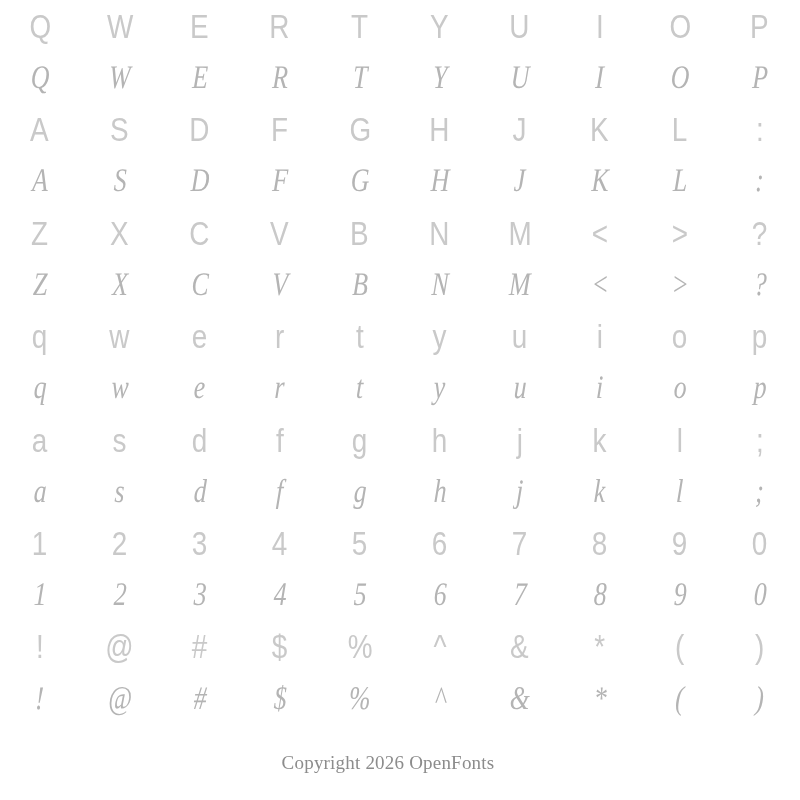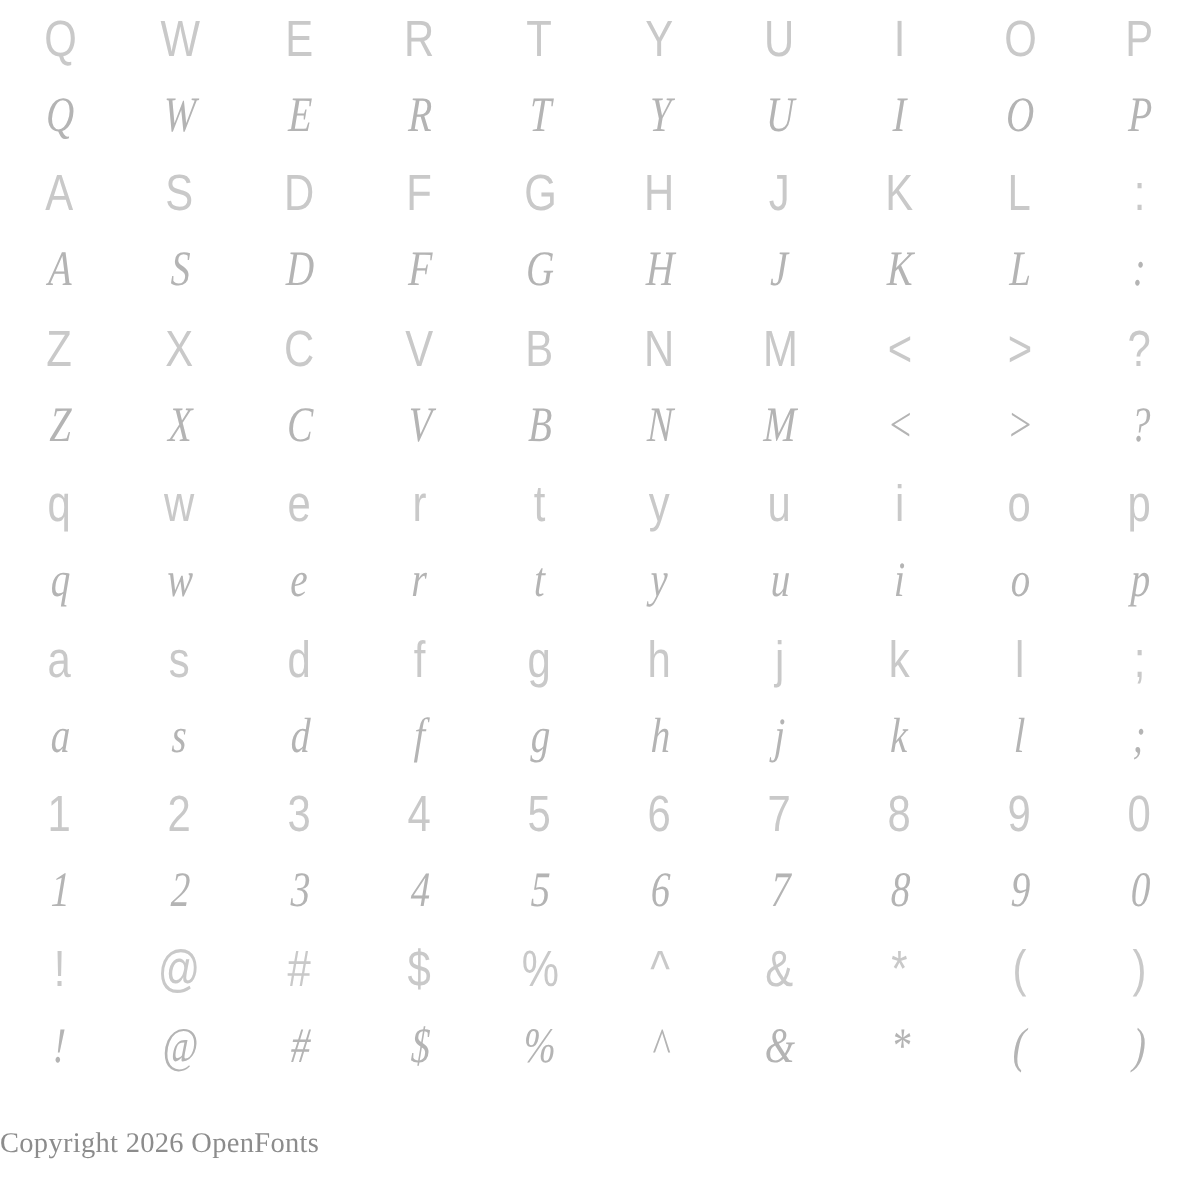--- a/index.html
+++ b/index.html
@@ -56,21 +56,21 @@
     font-size: 33px;
     font-family: "Liberation Serif", "DejaVu Serif", serif;
     font-weight: 300;
     transform: scaleX(0.78) skewX(-2deg);
   }
   .footer {
     position: absolute;
     left: 0;
     right: 24px;
     bottom: 26px;
-    text-align: left;
+    text-align: center;
     color: #8c8c8c;
     font-size: 19px;
     font-family: "Liberation Serif", "DejaVu Serif", serif;
     letter-spacing: 0.2px;
   }
 </style>
 </head>
 <body>
 
 <div class="sheet">

